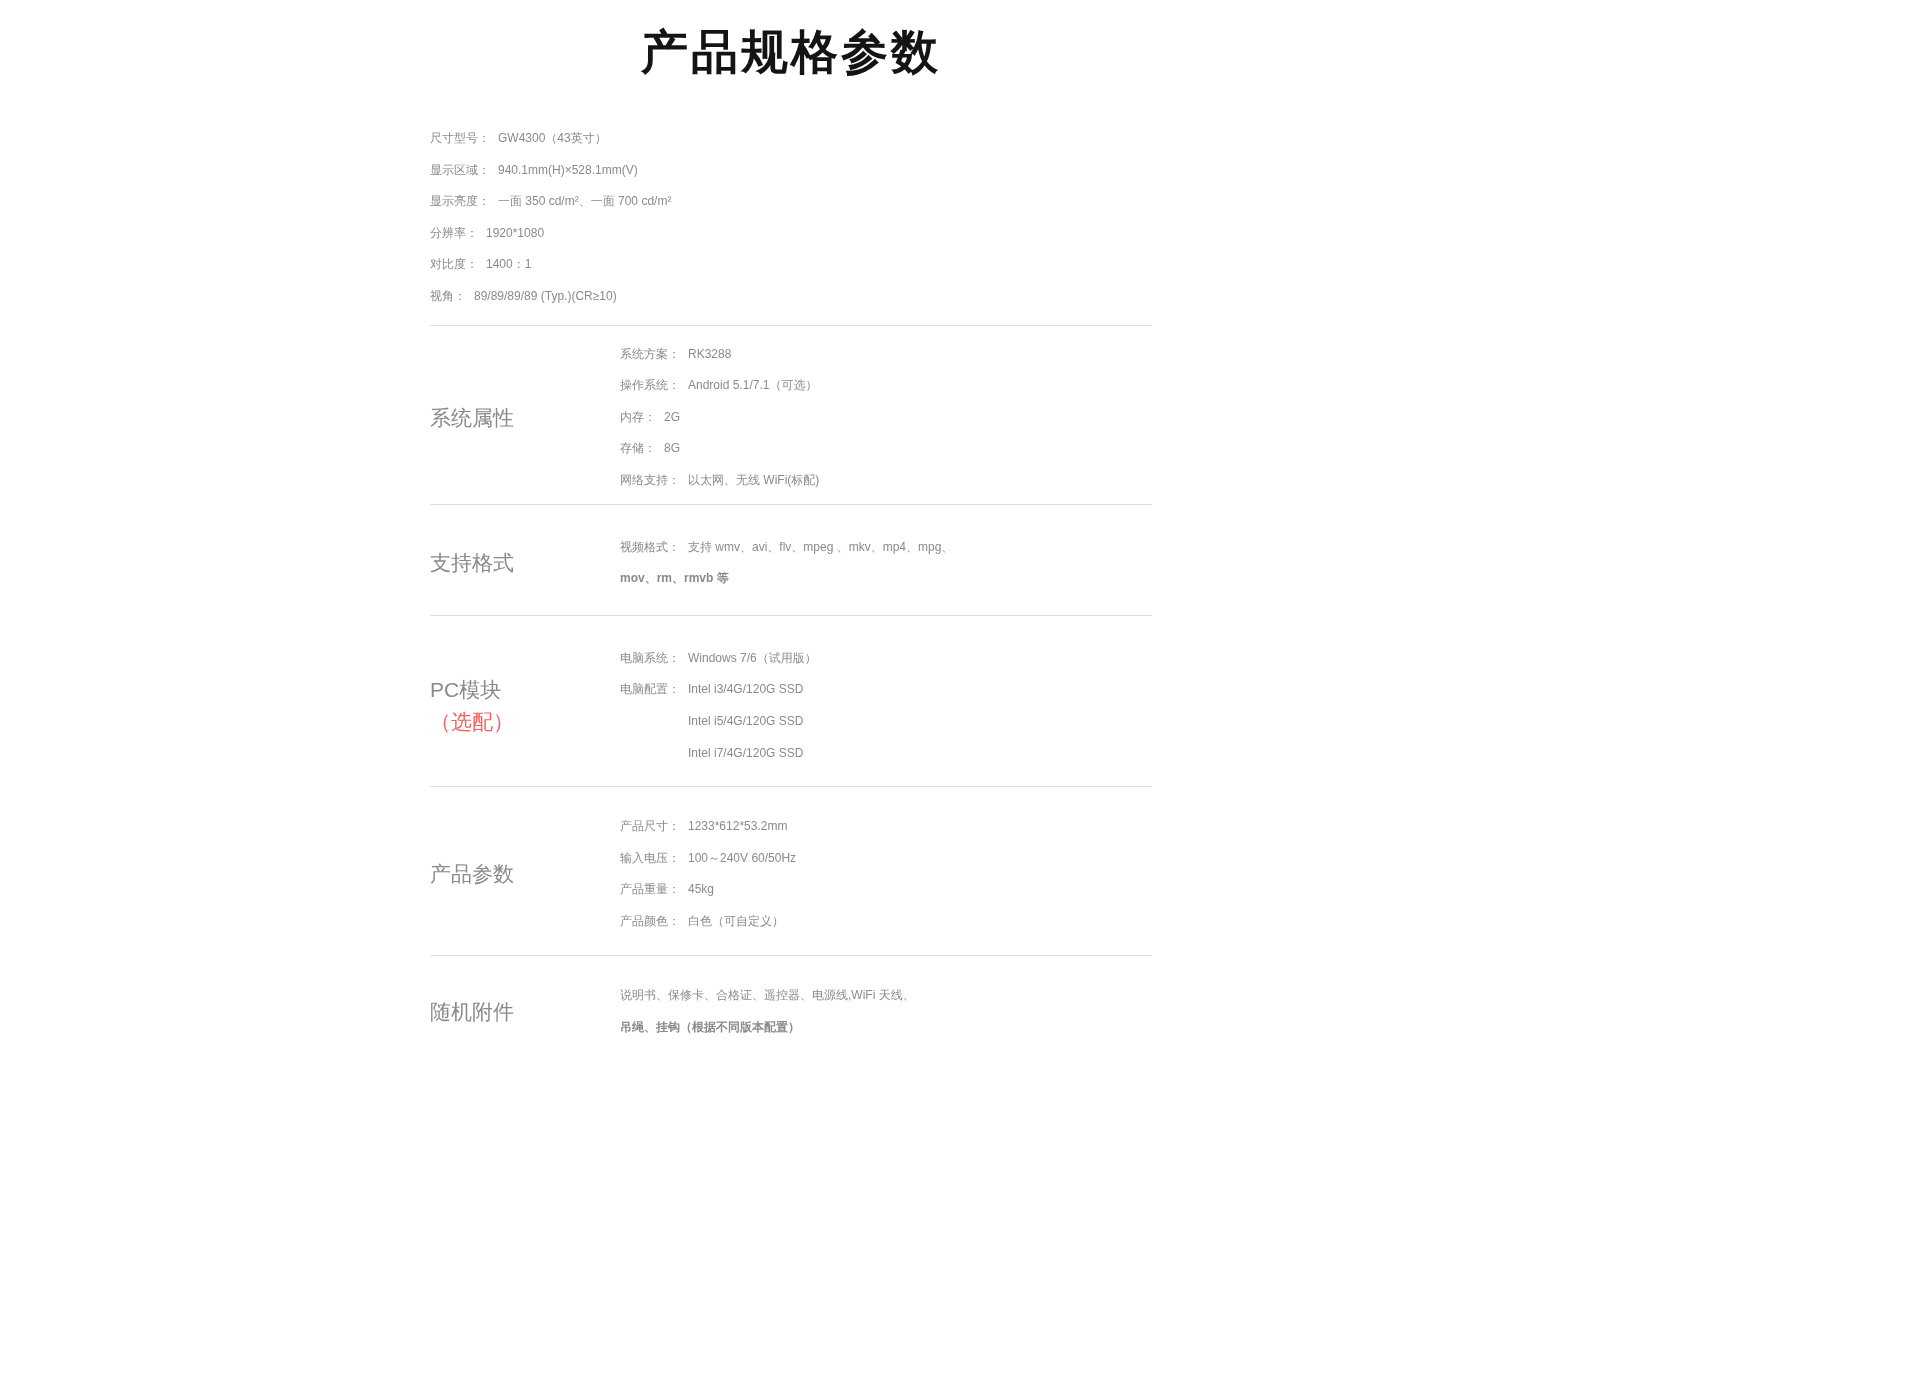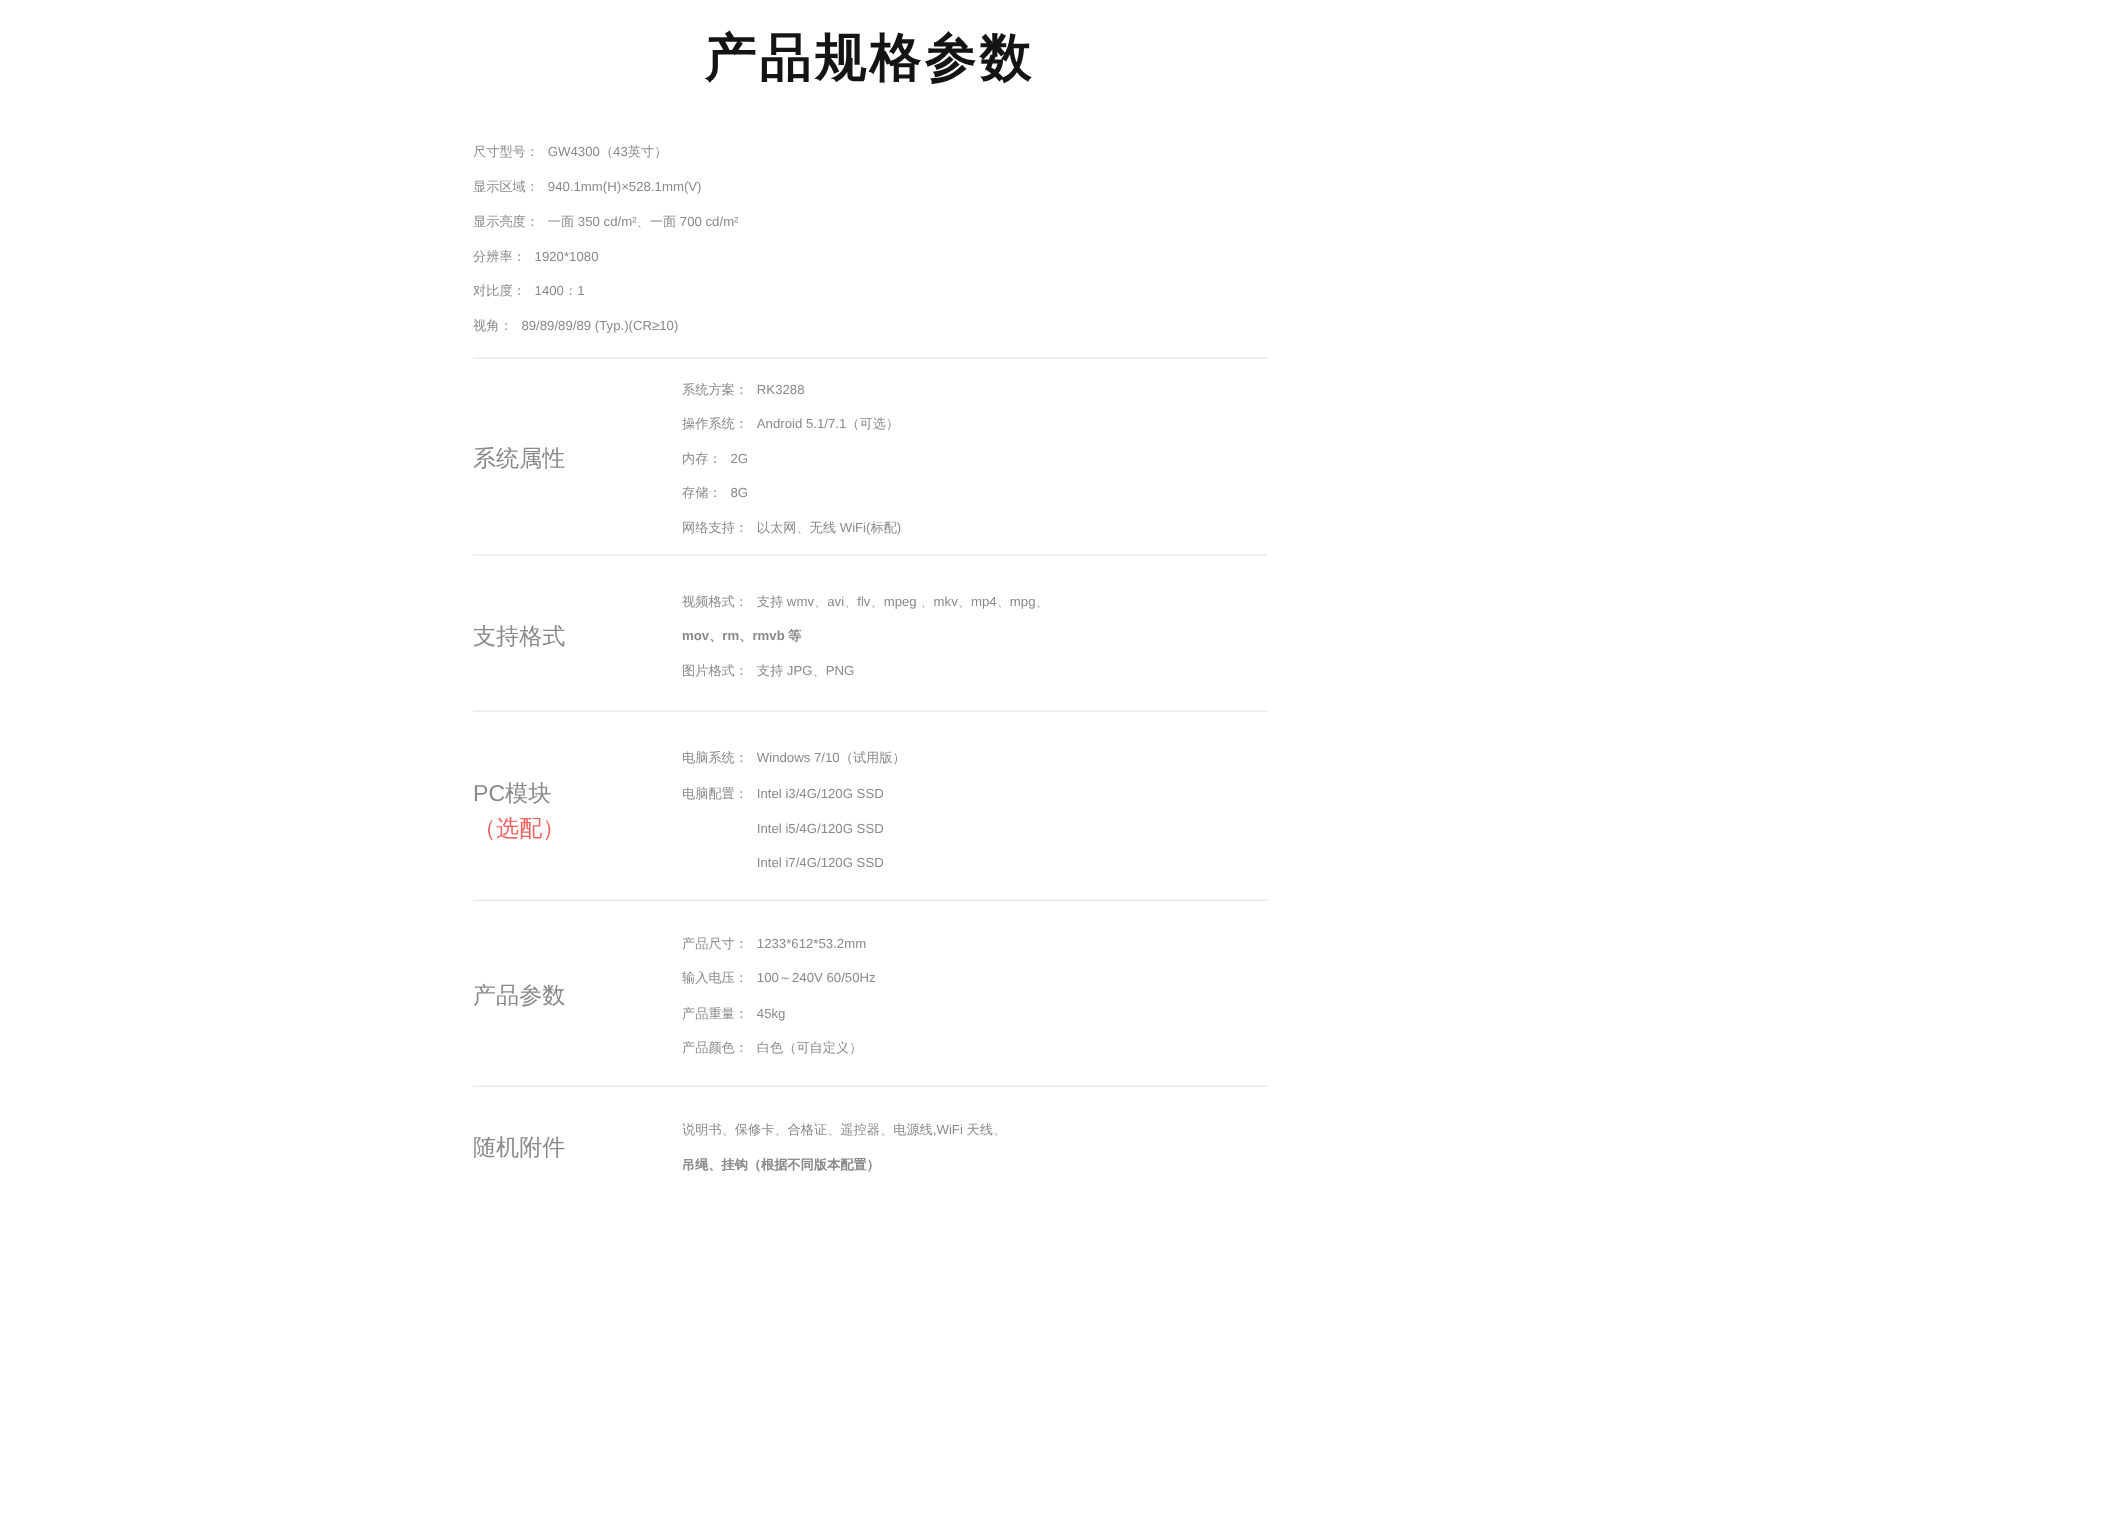--- a/index.html
+++ b/index.html
@@ -100,33 +100,32 @@
 
     <section class="spec-section bordered s3">
       <div class="label-cell">
         <div class="label">支持格式</div>
       </div>
       <div class="content-cell">
         <div class="row">
           <span class="key">视频格式：</span><span class="val">支持 wmv、avi、flv、mpeg 、mkv、mp4、mpg、</span>
           <span class="cont">mov、rm、rmvb 等</span>
         </div>
-        <div class="row"><span class="key">图片格式：</span><span class="val">支持 JPG、PNG</span></div>
       </div>
     </section>
 
     <section class="spec-section bordered s4">
       <div class="label-cell">
         <div>
           <div class="label">PC模块</div>
           <div class="label-note">（选配）</div>
         </div>
       </div>
       <div class="content-cell">
-        <div class="row"><span class="key">电脑系统：</span><span class="val">Windows 7/10（试用版）</span></div>
+        <div class="row"><span class="key">电脑系统：</span><span class="val">Windows 7/6（试用版）</span></div>
         <div class="row">
           <span class="key">电脑配置：</span><span class="val-stack">
             <span class="val-line">Intel i3/4G/120G  SSD</span>
             <span class="val-line">Intel i5/4G/120G  SSD</span>
             <span class="val-line">Intel i7/4G/120G  SSD</span>
           </span>
         </div>
       </div>
     </section>
 

